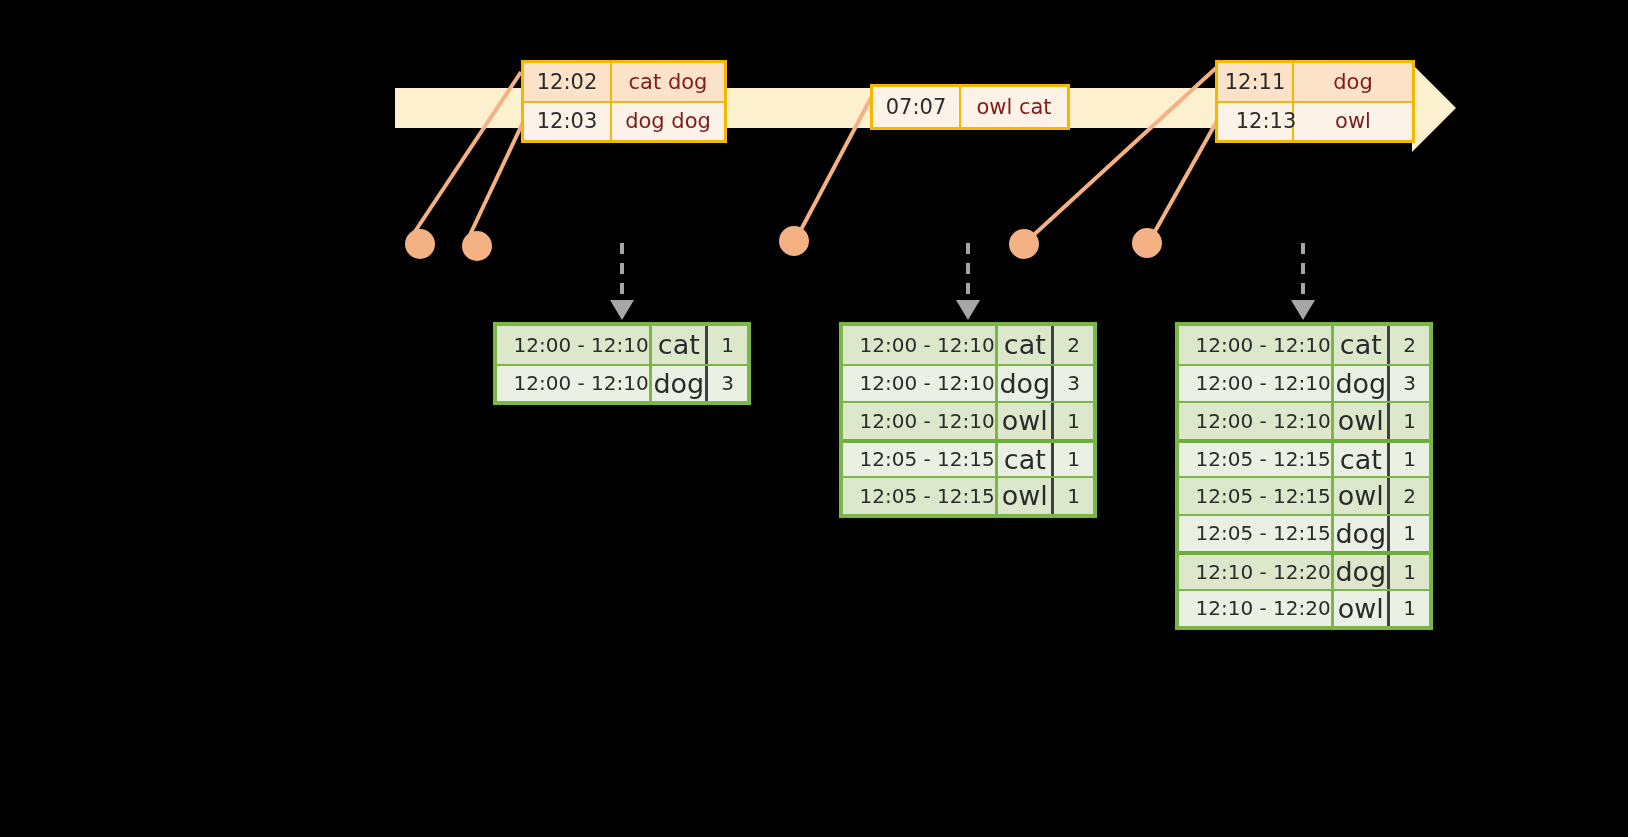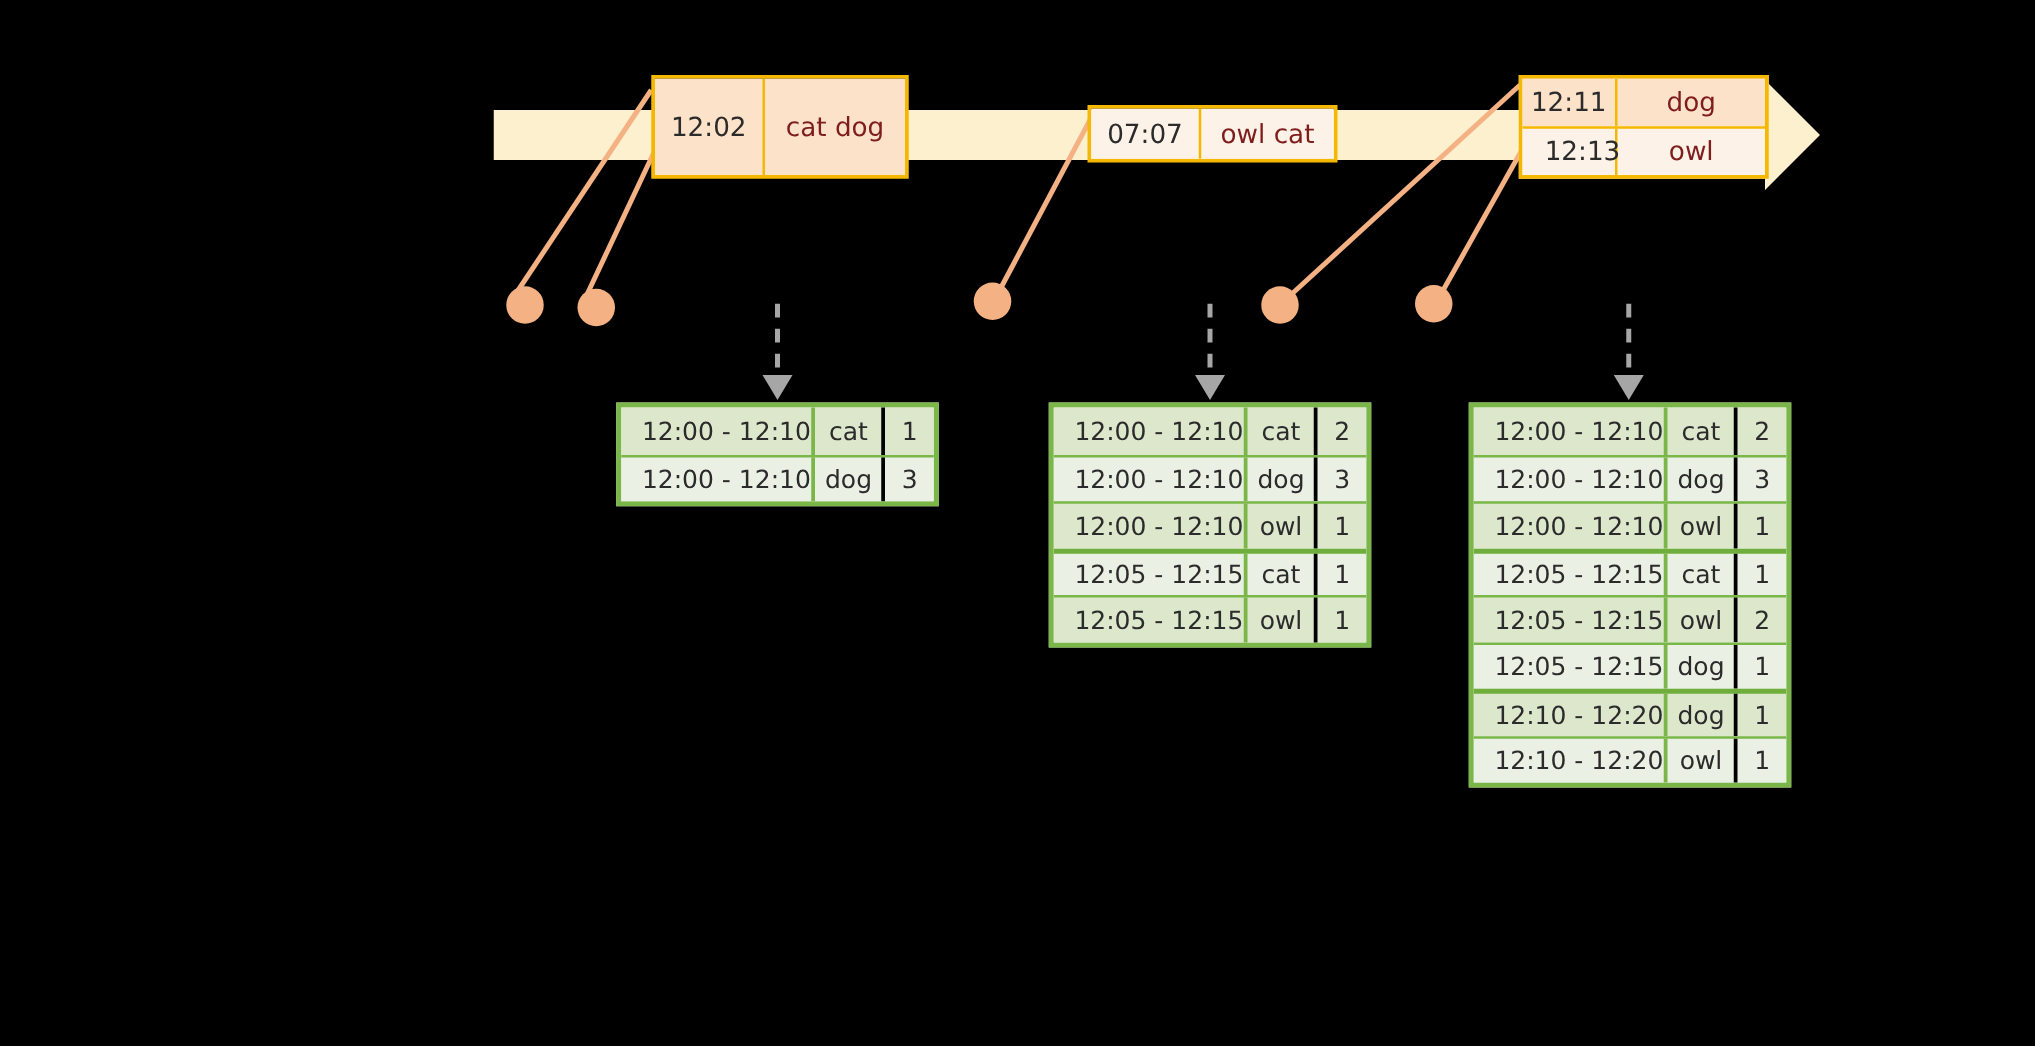--- a/index.html
+++ b/index.html
@@ -99,23 +99,23 @@
     box-sizing: border-box;
     font-size: 20px;
     color: #2b2b2b;
     padding-left: 16px;
   }
   .res-word {
     display: flex;
     align-items: center;
     justify-content: center;
     width: 58px;
-    border-right: 3px solid #000000;
-    box-sizing: border-box;
-    font-size: 20px;
+    border-right: 3px solid #404040;
+    box-sizing: border-box;
+    font-size: 27px;
     color: #2b2b2b;
   }
   .res-count {
     display: flex;
     align-items: center;
     justify-content: center;
     width: 40px;
     box-sizing: border-box;
     font-size: 20px;
     color: #2b2b2b;
@@ -162,20 +162,24 @@
       <line x1="1303" y1="243" x2="1303" y2="300" stroke="#A6A6A6" stroke-width="4" stroke-dasharray="11,9"></line>
       <polygon points="1291,300 1315,300 1303,320" fill="#A6A6A6"></polygon>
     </g>
   </svg>
 
   <div class="event-box" style="left:521px; top:60px; width:206px; height:83px;">
     <div class="event-row shade-a">
       <span class="event-time" style="width:88px;">12:02</span>
       <span class="event-words">cat dog</span>
     </div>
+    <div class="event-row shade-b">
+      <span class="event-time" style="width:88px;">12:03</span>
+      <span class="event-words">dog dog</span>
+    </div>
   </div>
 
   <div class="event-box" style="left:870px; top:84px; width:200px; height:46px;">
     <div class="event-row shade-b">
       <span class="event-time" style="width:88px;">07:07</span>
       <span class="event-words">owl cat</span>
     </div>
   </div>
 
   <div class="event-box" style="left:1215px; top:60px; width:200px; height:83px;">

